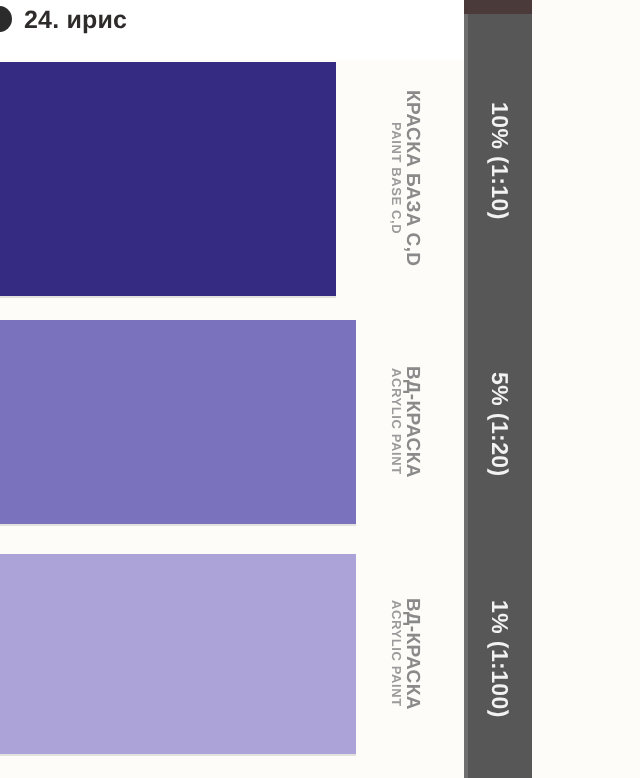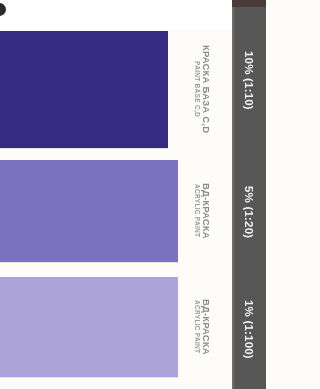--- a/index.html
+++ b/index.html
@@ -163,20 +163,21 @@
     <div class="swatch-labels" style="left:180px;">
       <span class="vlabel primary">ВД-КРАСКА</span>
       <span class="vlabel secondary">ACRYLIC PAINT</span>
     </div>
   </div>
 
 </div>
 
 <div class="header">
   <span class="header-bullet"></span>
+  <span class="header-title">24. ирис</span>
 </div>
 
 <div class="sidebar">
   <div class="sidebar-edge"></div>
   <div class="sidebar-topcap"></div>
 
   <div class="sidebar-section" style="top:7px;height:147px;">
     <span class="sidebar-label">10% (1:10)</span>
   </div>
   <div class="sidebar-section" style="top:154px;height:116px;">

